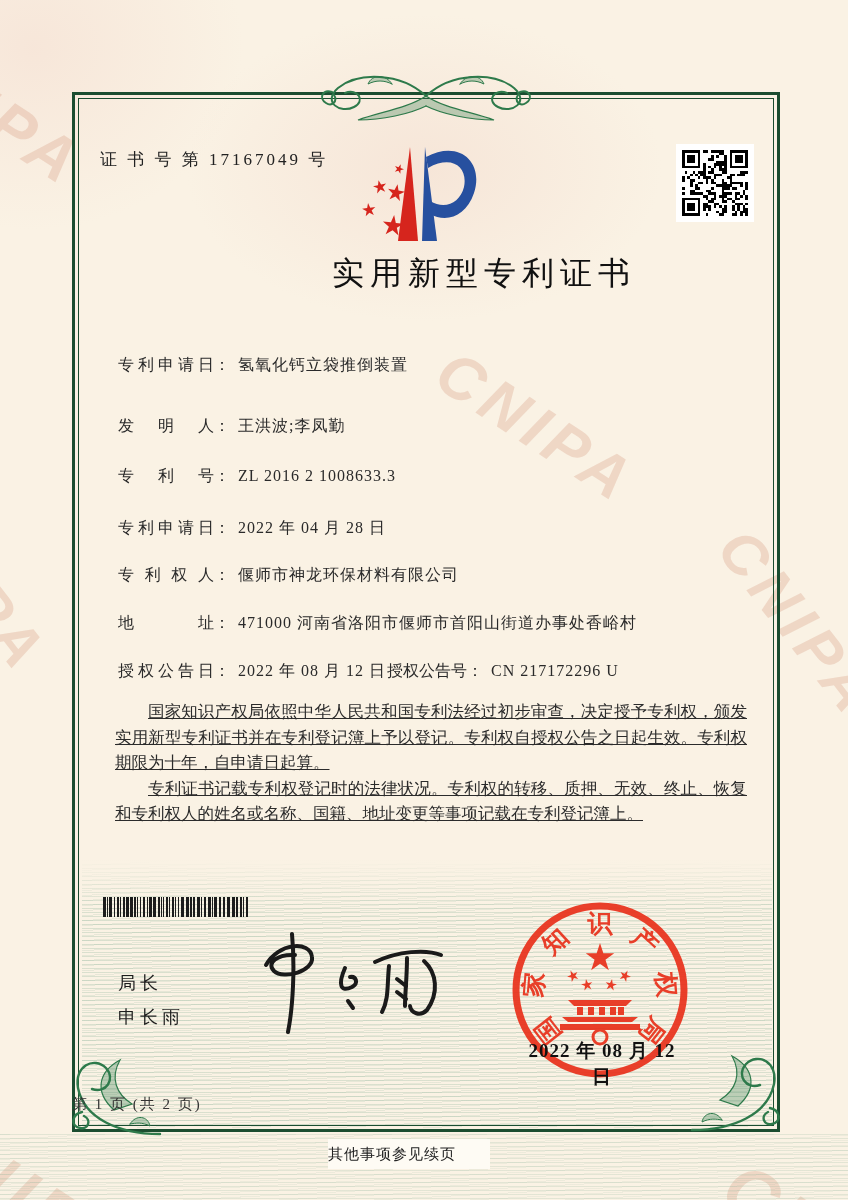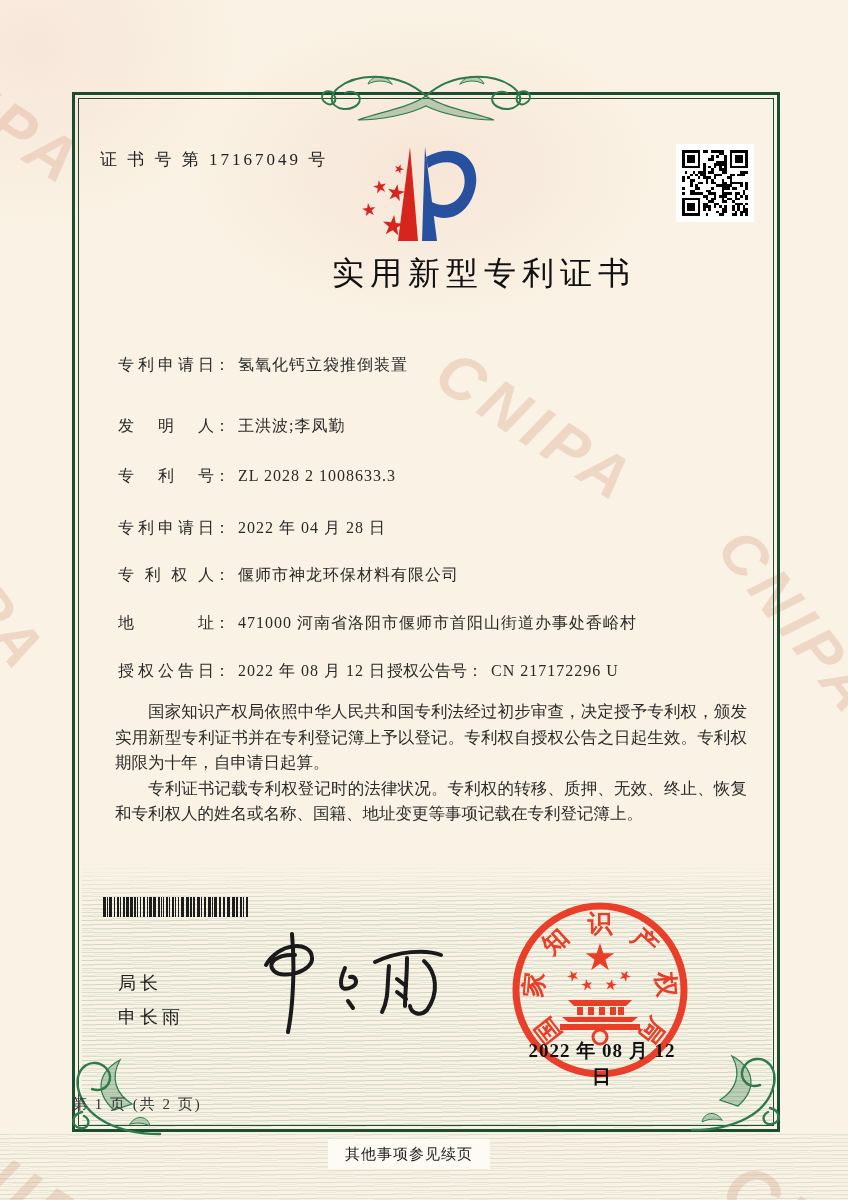--- a/index.html
+++ b/index.html
@@ -41,32 +41,32 @@
 
   
   .frow { position:absolute; left:118px; font-size:16px; color:#2a2a2a; white-space:nowrap; }
   .flabel { display:inline-block; width:96px; text-align:justify; text-align-last:justify; }
   .fcolon { display:inline-block; margin-right:8px; }
   .fvalue { letter-spacing:1px; }
   .grant-no { position:absolute; left:387px; font-size:16px; color:#2a2a2a; white-space:nowrap; }
 
   
   .paras { position:absolute; left:115px; top:699px; width:632px; font-size:16.5px;
-           line-height:25.5px; color:#2b2b2b; text-align:justify; }
+           line-height:25.5px; color:#2b2b2b; text-align:justify;text-decoration:underline; }
   .paras p { text-indent:2em; }
 
   
   .director-title { position:absolute; left:118px; top:971px; font-size:18px; letter-spacing:4px; color:#1d1d1d; }
   .director-name  { position:absolute; left:118px; top:1005px; font-size:18px; letter-spacing:4px; color:#1d1d1d; }
   .seal-date { position:absolute; left:518px; top:1038px; width:168px; text-align:center;
                font-size:19px; letter-spacing:1px; color:#111; font-weight:600; }
   .page-footer { position:absolute; left:72px; top:1095px; width:708px; 
                  font-size:15px; letter-spacing:2px; color:#333; }
   .note-box { position:absolute; left:328px; top:1139px; width:162px; height:30px;
-              background:#fefbf4; display:flex; align-items:center; justify-content:center;
+              background:#fefbf4; display:flex; align-items:center; 
               font-size:15px; letter-spacing:1px; color:#222; }
 
   .qr-wrap { position:absolute; left:676px; top:144px; width:78px; height:78px;
              background:#fff; padding:6px; }
   svg { display:block; }
 </style>
 </head>
 <body>
 
 <div class="page">
@@ -343,21 +343,21 @@
 
   <div class="title">实用新型专利证书</div>
 
   <div class="frow" style="top:355px;">
     <span class="flabel">专利申请日</span><span class="fcolon">：</span><span class="fvalue">氢氧化钙立袋推倒装置</span>
   </div>
   <div class="frow" style="top:416px;">
     <span class="flabel">发明人</span><span class="fcolon">：</span><span class="fvalue">王洪波;李凤勤</span>
   </div>
   <div class="frow" style="top:466px;">
-    <span class="flabel">专利号</span><span class="fcolon">：</span><span class="fvalue">ZL 2028 2 1008633.3</span>
+    <span class="flabel">专利号</span><span class="fcolon">：</span><span class="fvalue">ZL 2016 2 1008633.3</span>
   </div>
   <div class="frow" style="top:518px;">
     <span class="flabel">专利申请日</span><span class="fcolon">：</span><span class="fvalue">2022 年 04 月 28 日</span>
   </div>
   <div class="frow" style="top:565px;">
     <span class="flabel">专利权人</span><span class="fcolon">：</span><span class="fvalue">偃师市神龙环保材料有限公司</span>
   </div>
   <div class="frow" style="top:613px;font-family:Liberation Serif, serif;">
     <span class="flabel">地址</span><span class="fcolon">：</span><span class="fvalue">471000 河南省洛阳市偃师市首阳山街道办事处香峪村</span>
   </div>

